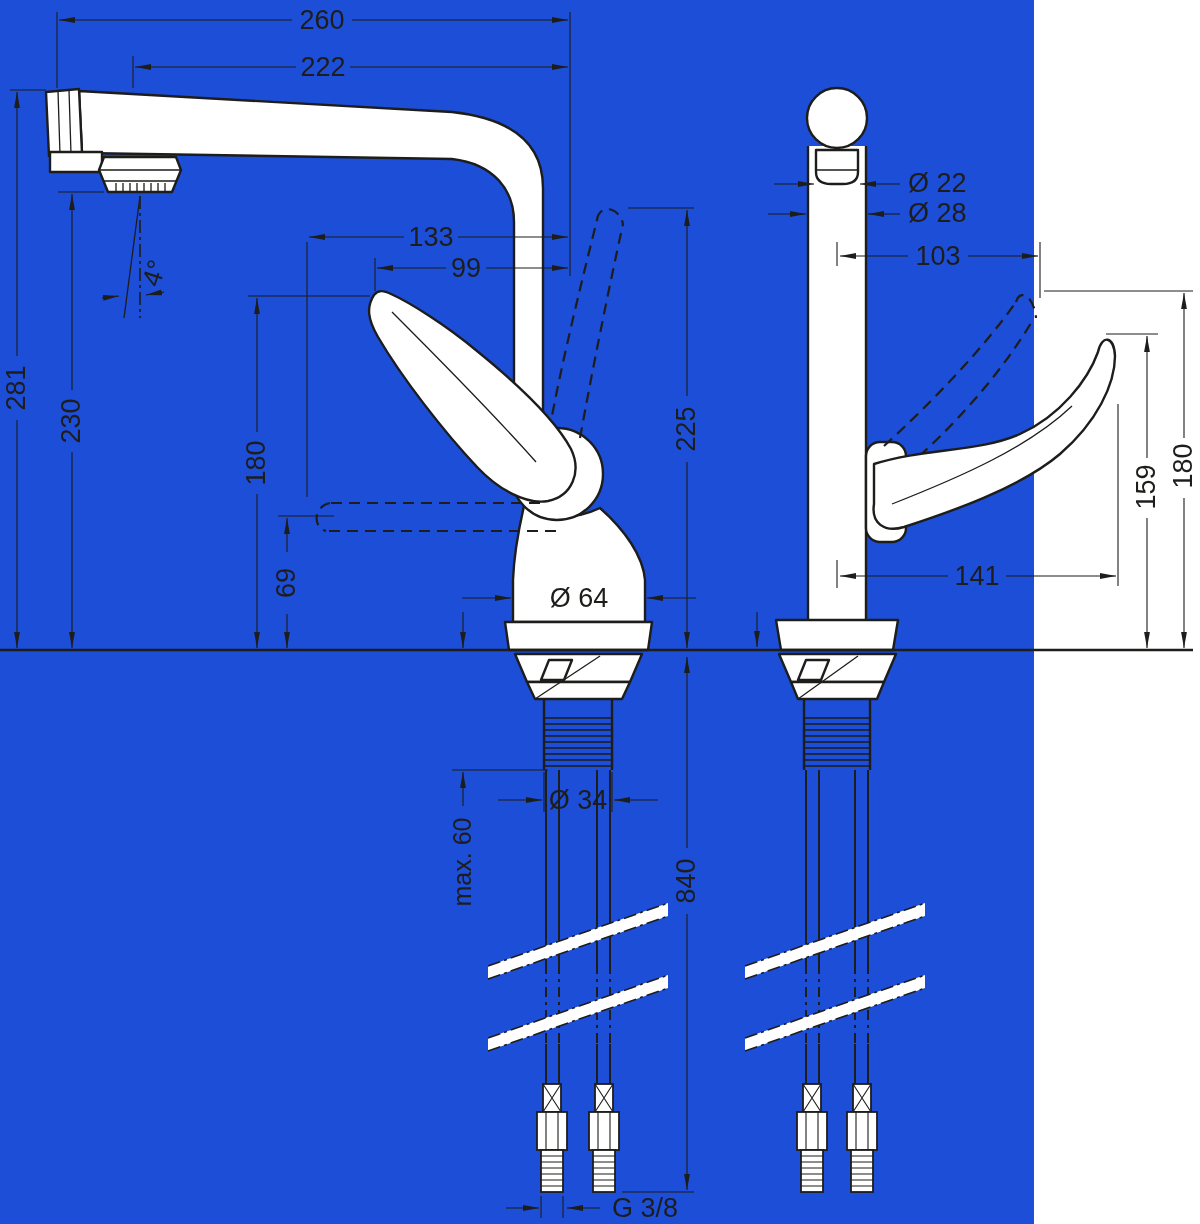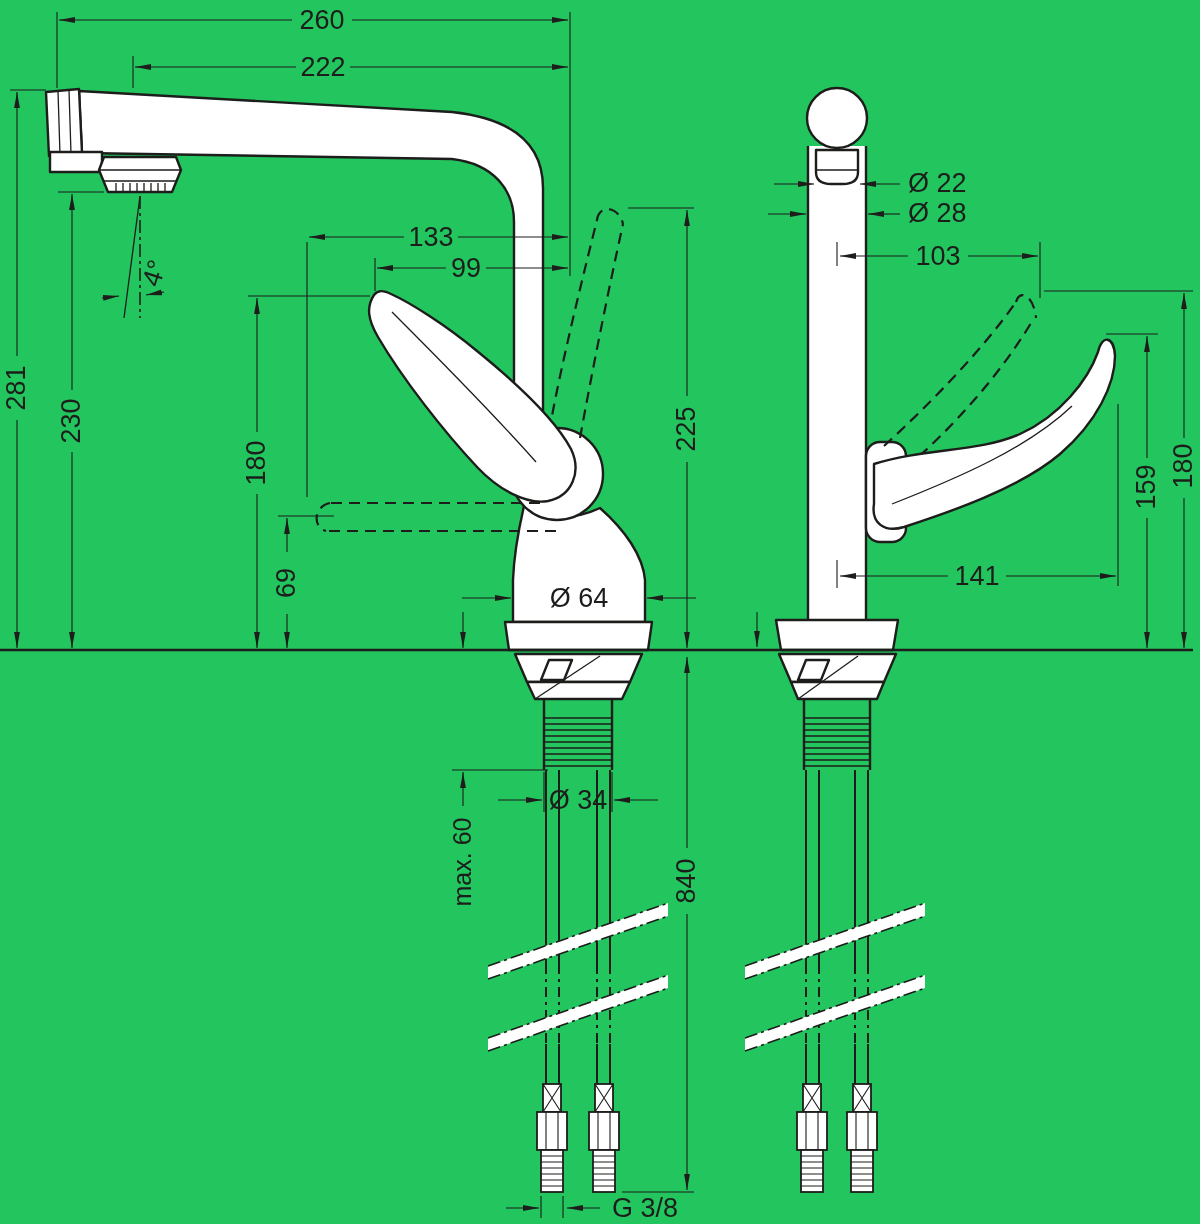--- a/index.html
+++ b/index.html
@@ -1,17 +1,17 @@
 <!DOCTYPE html>
 <html><head>
 <meta charset="utf-8">
 <title>Technical Drawing</title>
 <style>
   html,body { margin:0; padding:0; background:#ffffff; }
-  .canvas { width:1200px; height:1224px; background:#22c55e; position:relative; }
+  .canvas { width:1034px; height:1224px; background:#1d4ed8; position:relative; }
   svg { display:block; }
   text { font-family:"Liberation Sans", sans-serif; fill:#1d1d1b; }
   .dim-text  { font-size:27px; }
   .dim-text-sm { font-size:25px; }
   .outline   { fill:#ffffff; stroke:#1d1d1b; stroke-width:2.4; stroke-linejoin:round; }
   .stroke    { fill:none; stroke:#1d1d1b; stroke-width:2.4; stroke-linejoin:round; }
   .thin      { fill:none; stroke:#1d1d1b; stroke-width:1.3; }
   .dim       { fill:none; stroke:#1d1d1b; stroke-width:1.1; }
   .ext       { fill:none; stroke:#1d1d1b; stroke-width:1.1; }
   .hidden-pos{ fill:none; stroke:#1d1d1b; stroke-width:2.2; stroke-dasharray:11 7; stroke-linejoin:round; }

